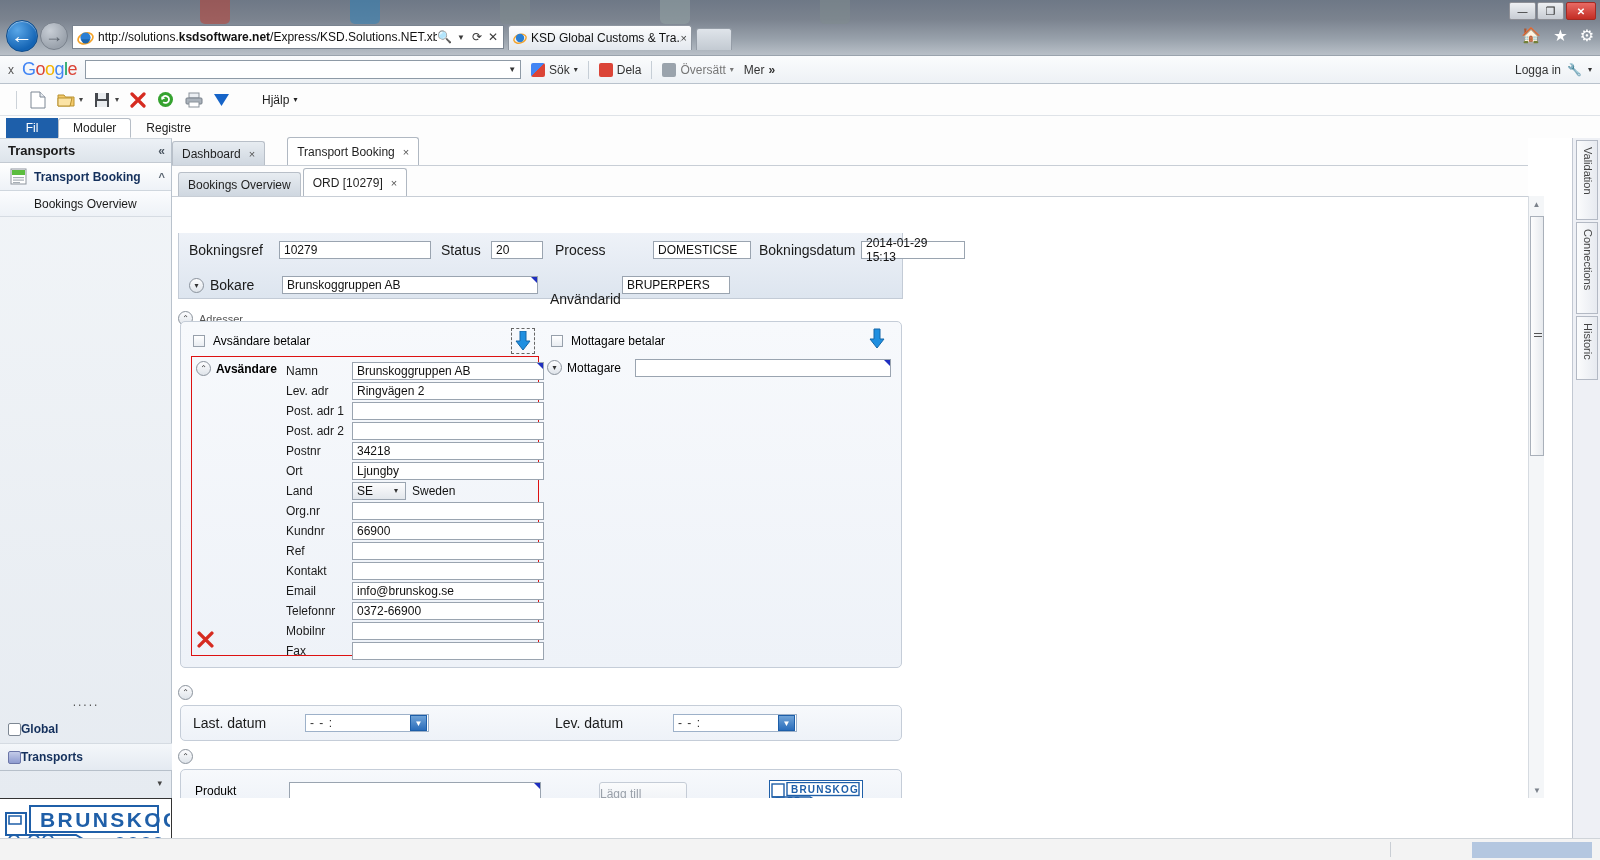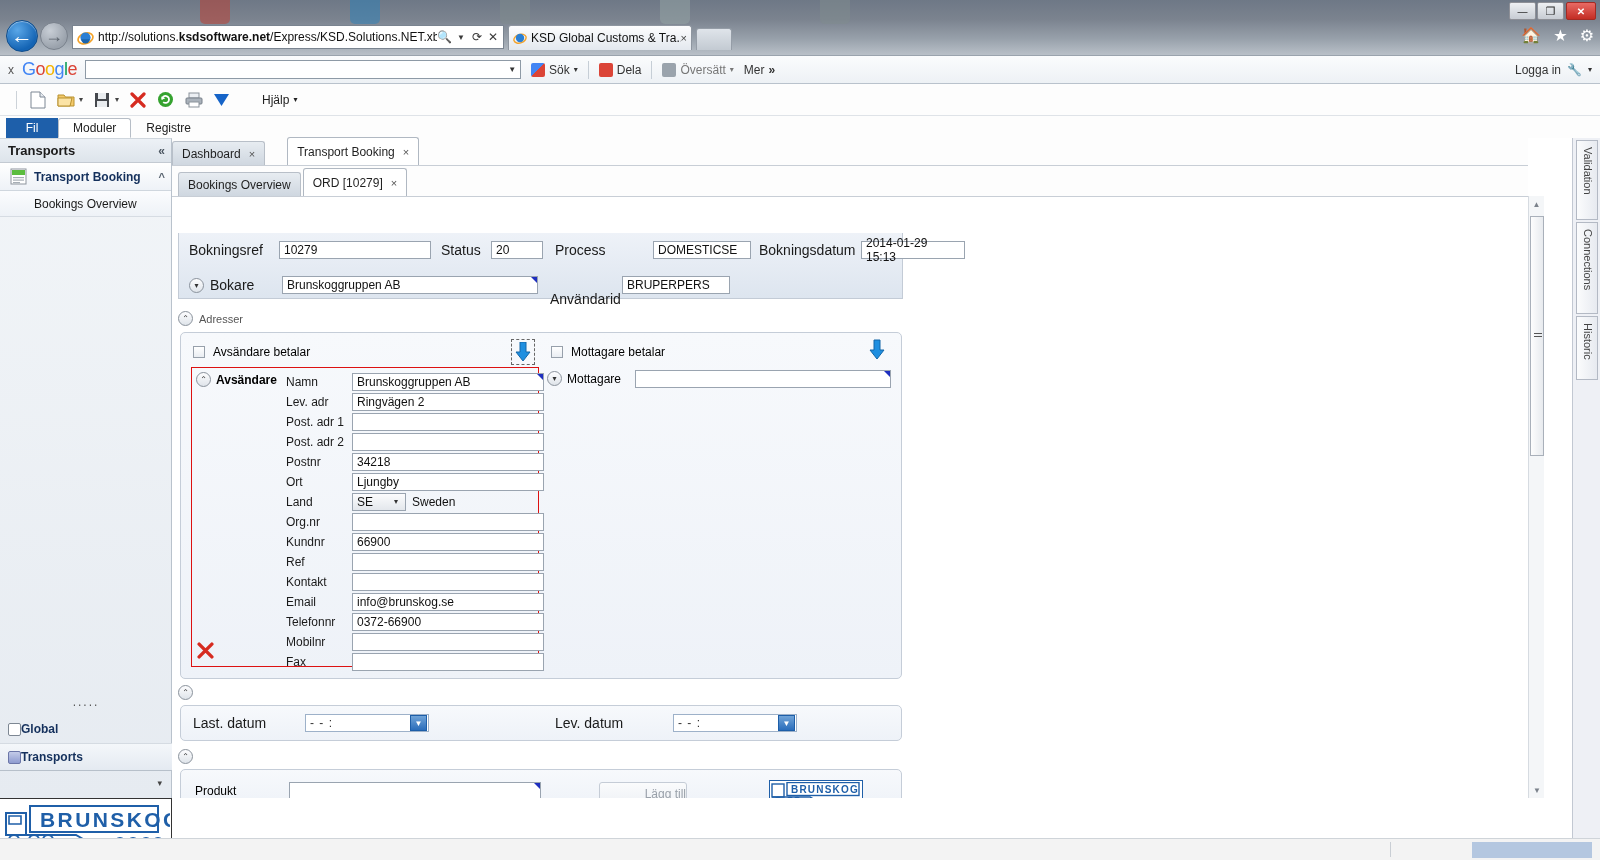--- a/index.html
+++ b/index.html
@@ -539,21 +539,21 @@
       </div>
     </div>
 
     <div style="position:absolute;left:6px;top:114px;" class="grpHdr">
       <span class="circ">
           <span>⌃</span>
         </span>
       <span>Adresser</span>
     </div>
 
-    <div class="panel" style="position:absolute;left:8px;top:135px;width:722px;height:347px;">
+    <div class="panel" style="position:absolute;left:8px;top:124px;width:722px;height:347px;">
 
       <div style="position:absolute;left:12px;top:12px;display:flex;align-items:center;gap:8px;">
         <span class="chk"></span>
         <span style="font-size:12px;">Avsändare betalar</span>
       </div>
       <div style="position:absolute;left:330px;top:6px;width:24px;height:26px;border:1px dashed #666;display:flex;align-items:center;justify-content:center;">
         <svg width="16" height="20" viewBox="0 0 16 20">
           <path d="M5 0h6v10h4L8 19 1 10h4z" fill="#1f8fe0" stroke="#1467a8"></path>
         </svg>
       </div>
@@ -718,21 +718,21 @@
       <span class="circ">
           <span>⌃</span>
         </span>
       <span></span>
     </div>
     <div class="panel" style="position:absolute;left:8px;top:572px;width:722px;height:40px;overflow:hidden;">
       <div style="position:absolute;left:14px;top:14px;font-size:12px;">Produkt</div>
       <div class="tbx corner" style="position:absolute;left:108px;top:12px;width:252px;height:20px;">
         <span></span>
       </div>
-      <div style="position:absolute;left:418px;top:12px;width:88px;height:24px;border:1px solid #c5ccd6;border-radius:3px;background:linear-gradient(180deg,#fafbfc,#eef1f5);display:flex;align-items:center;justify-content:flex-end;font-size:12px;color:#9aa1aa;padding-left:16px;">
+      <div style="position:absolute;left:418px;top:12px;width:88px;height:24px;border:1px solid #c5ccd6;border-radius:3px;background:linear-gradient(180deg,#fafbfc,#eef1f5);display:flex;align-items:center;justify-content:flex-start;font-size:12px;color:#9aa1aa;">
         <span>Lägg till</span>
       </div>
       <div style="position:absolute;left:588px;top:10px;width:94px;height:26px;background:#fff;border:1px solid #1f5fa8;display:flex;align-items:center;justify-content:center;">
         <svg width="90" height="22" viewBox="0 0 90 22">
           <rect x="1" y="2" width="12" height="13" fill="none" stroke="#1f5fa8" stroke-width="1.4"></rect>
           <rect x="16" y="0.5" width="72" height="13" fill="none" stroke="#1f5fa8" stroke-width="1.4"></rect>
           <text x="20" y="11" font-family="'Liberation Sans',sans-serif" font-size="10" font-weight="bold" letter-spacing="1.2" fill="#1f5fa8">BRUNSKOG</text>
           <path d="M1 15h38l7 4h42" fill="none" stroke="#1f5fa8" stroke-width="1.4"></path>
           <circle cx="7" cy="18" r="2.6" fill="#fff" stroke="#1f5fa8" stroke-width="1.3"></circle>
           <circle cx="19" cy="18" r="2.6" fill="#fff" stroke="#1f5fa8" stroke-width="1.3"></circle>

